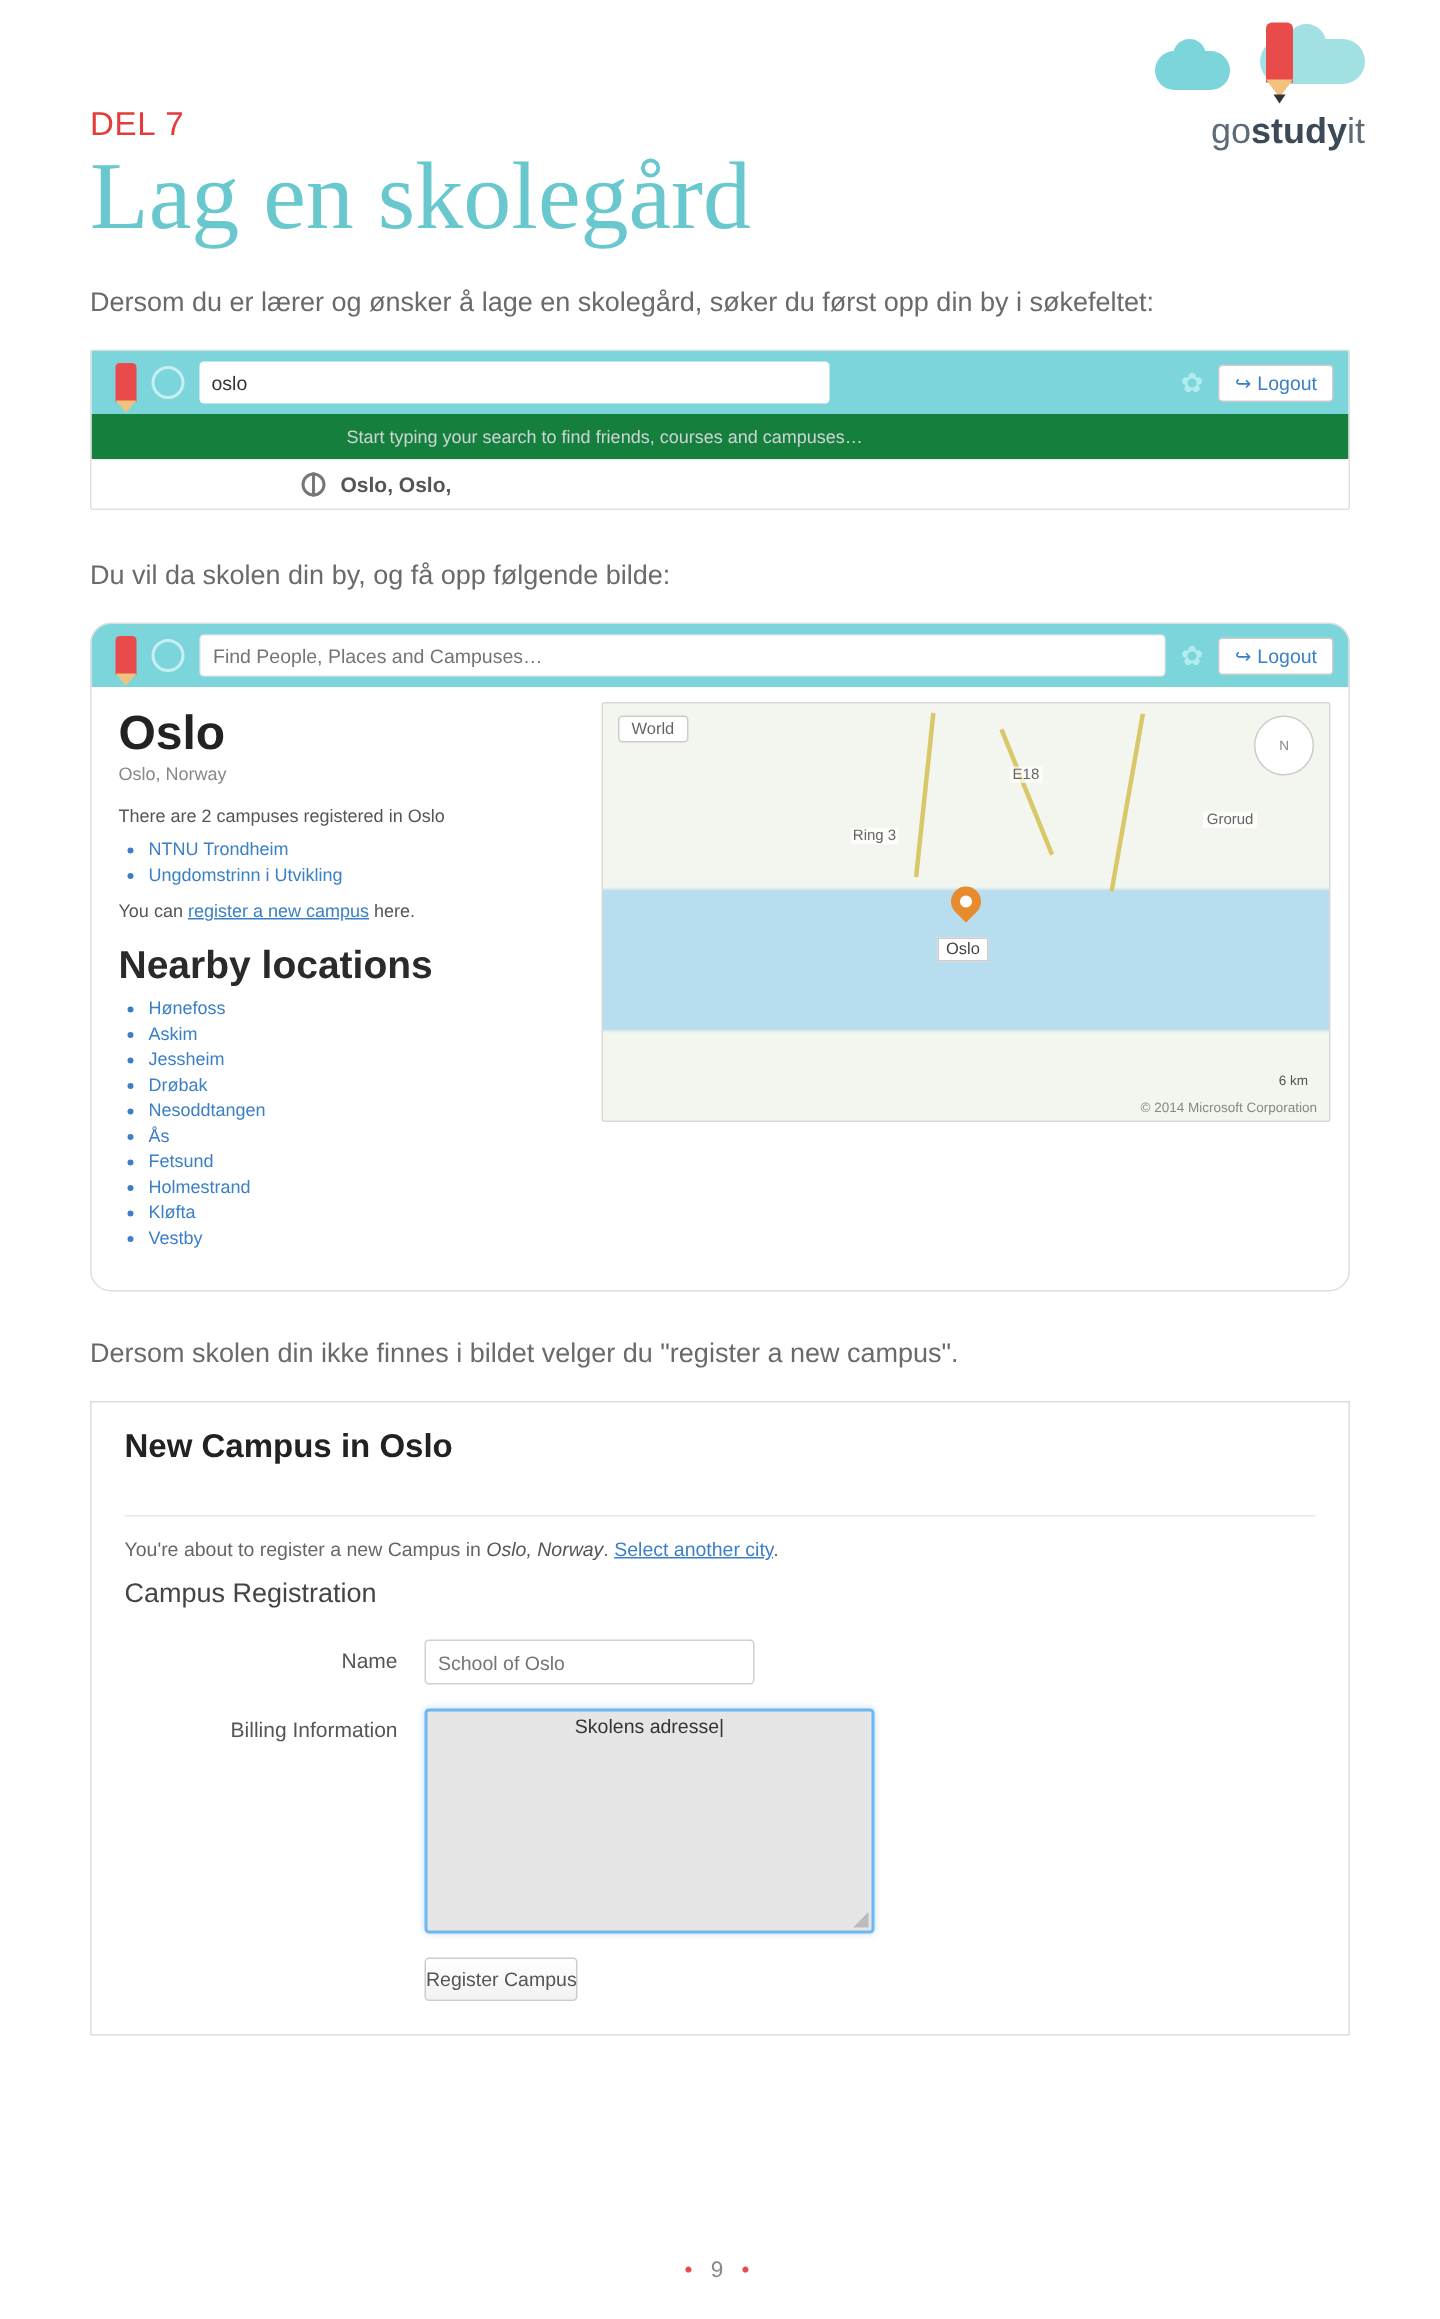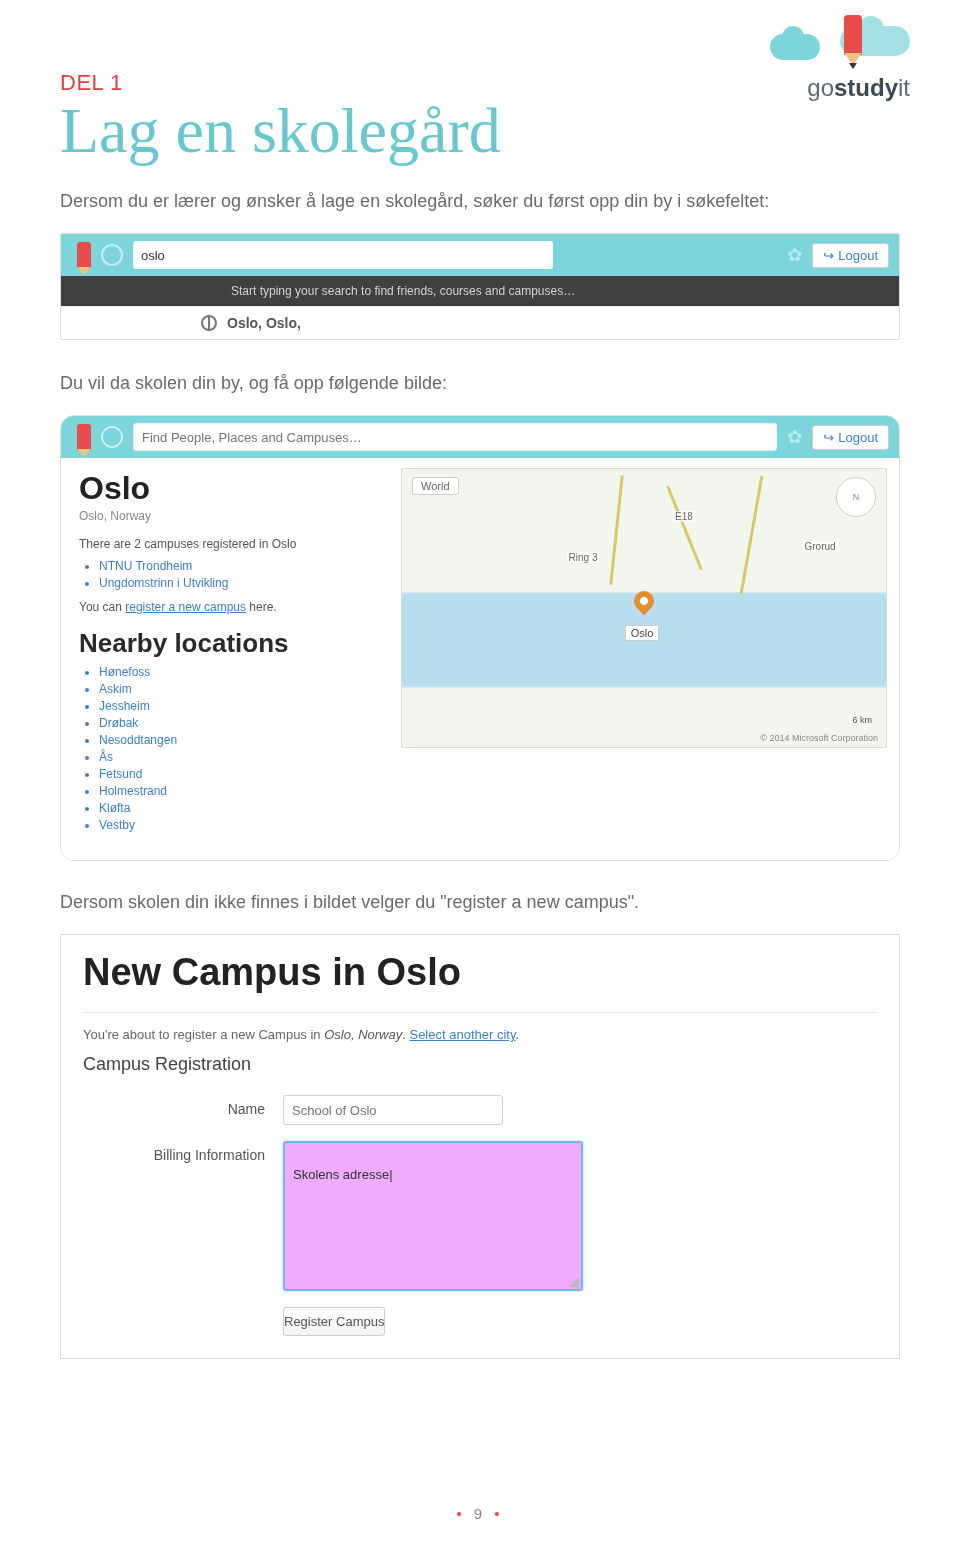--- a/index.html
+++ b/index.html
@@ -77,21 +77,21 @@
     border:none;
   }
   .spacer { flex:1; }
   .gear { color:#b3ecef; font-size:18px; }
   .logout-btn {
     background:#fff; border:1px solid #ccc; border-radius:3px;
     padding:4px 10px; font-size:13px; color:#3b7fc4;
     display:flex; align-items:center; gap:4px;
   }
   .dark-strip {
-    background:#404040; color:#cfd3d6; font-size:12px;
+    background:#15803d; color:#cfd3d6; font-size:12px;
     padding:8px 14px 8px 170px;
   }
   .suggestion-row {
     background:#fff; padding:8px 14px 8px 140px;
     display:flex; align-items:center; gap:10px; font-size:14px; color:#555;
     border-top:1px solid #eee;
   }
   .globe { width:16px; height:16px; border:2px solid #777; border-radius:50%; position:relative; }
   .globe:before{ content:""; position:absolute; left:5px; top:-2px; width:2px; height:16px; background:#777; } 
 
@@ -149,36 +149,37 @@
     flex:1; height:28px; background:#fff; border:1px solid #eee;
     border-radius:3px; font-size:13px; color:#aaa; padding:4px 8px;
   }
 
   
   .shot3 {
     border:1px solid #ddd;
     padding:16px 22px 22px 22px;
     background:#fff;
   }
-  .nc-title { font-size:38px; font-weight:600; color:#222; margin-bottom:18px; }
+  .nc-title { font-size:22px; font-weight:600; color:#222; margin-bottom:33px; }
   .nc-hr { border:none; border-top:1px solid #e5e5e5; margin-bottom:14px; }
   .nc-intro { font-size:13px; color:#666; margin-bottom:12px; }
   .nc-intro i { font-style:italic; color:#555; }
   .nc-intro a { color:#3b7fc4; }
   .nc-sub { font-size:18px; color:#444; margin-bottom:20px; }
   .form-row { display:flex; margin-bottom:16px; align-items:flex-start; }
   .form-row label { width:200px; text-align:right; padding-right:18px; font-size:14px; color:#555; padding-top:6px; }
   .text-input {
     width:220px; height:30px; border:1px solid #d0d0d0; border-radius:3px;
     font-size:13px; color:#aaa; padding:4px 8px; background:#fff;
   }
   .textarea-wrap {
     width:300px; height:150px; border:2px solid #6fb7f0; border-radius:3px;
-    background:#f0abfc; padding:24px 8px; font-size:13px; color:#333; position:relative;
+    background:#e5e5e5; padding:2px 8px; font-size:13px; color:#333; position:relative;
     box-shadow:0 0 4px rgba(111,183,240,0.4);
+    text-align:center;
   }
   .textarea-wrap .resize { position:absolute; right:2px; bottom:2px; width:10px; height:10px;
     background:linear-gradient(135deg, transparent 50%, #bbb 50%); }
   .reg-btn {
     margin-left:200px; border:1px solid #ccc; background:linear-gradient(#fff,#f2f2f2);
     border-radius:3px; padding:6px 0; font-size:13px; color:#555;
   }
 
   .page-num {
     position:absolute; bottom:24px; left:0; right:0; text-align:center;
@@ -195,21 +196,21 @@
   <div class="logo-cloud">
     <div class="cloud2"></div>
     <div class="cloud1"></div>
     <div class="pencil"></div>
   </div>
   <div class="logo-text">
     <span>go</span><span class="bold">study</span><span>it</span>
   </div>
 </div>
 
-<div class="part-label">DEL 1</div>
+<div class="part-label">DEL 7</div>
 <div class="script-title">Lag en skolegård</div>
 
 <p class="body-text">Dersom du er lærer og ønsker å lage en skolegård, søker du først opp din by i søkefeltet:</p>
 
 <div class="shot1">
   <div class="topbar">
     <div class="mini-pencil"></div>
     <div class="circle-icon"></div>
     <input class="searchbox1" value="oslo" style="">
     <div class="spacer"></div>

